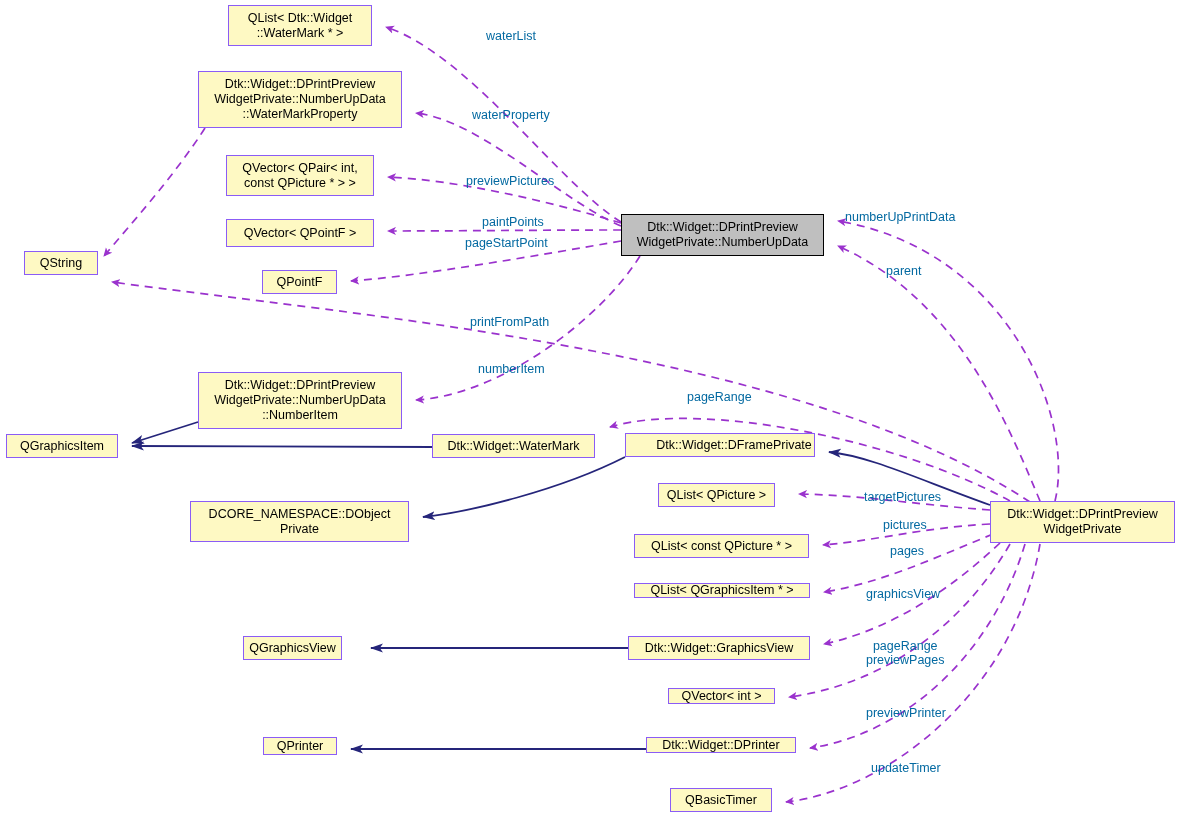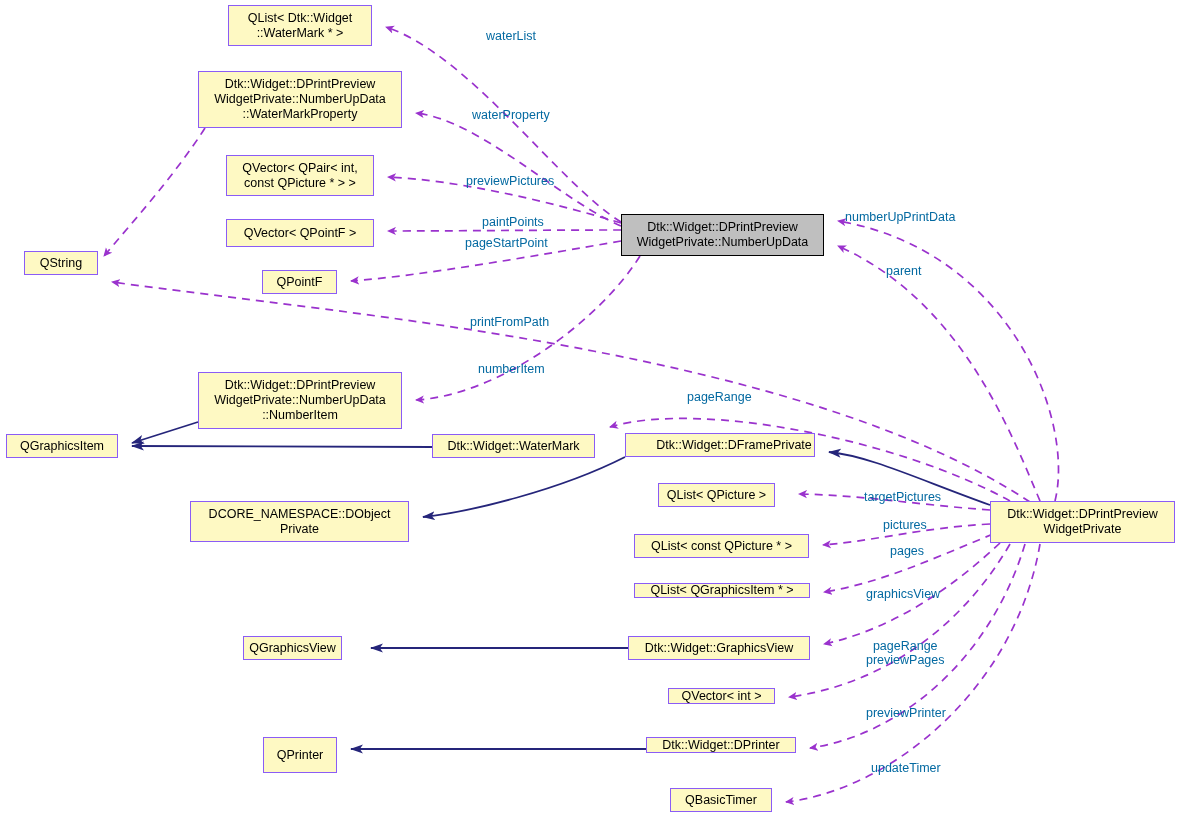--- a/index.html
+++ b/index.html
@@ -148,21 +148,21 @@
       <div class="node" style="left: 190px; top: 501px; width: 219px; height: 41px;">DCORE_NAMESPACE::DObject
 Private</div>
       <div class="node" style="left: 990px; top: 501px; width: 185px; height: 42px;">Dtk::Widget::DPrintPreview
 WidgetPrivate</div>
       <div class="node" style="left: 658px; top: 483px; width: 117px; height: 24px;">QList&lt; QPicture &gt;</div>
       <div class="node" style="left: 634px; top: 534px; width: 175px; height: 24px;">QList&lt; const QPicture * &gt;</div>
       <div class="node" style="left: 634px; top: 583px; width: 176px; height: 15px;">QList&lt; QGraphicsItem * &gt;</div>
       <div class="node" style="left: 243px; top: 636px; width: 99px; height: 24px;">QGraphicsView</div>
       <div class="node" style="left: 628px; top: 636px; width: 182px; height: 24px;">Dtk::Widget::GraphicsView</div>
       <div class="node" style="left: 668px; top: 688px; width: 107px; height: 16px;">QVector&lt; int &gt;</div>
-      <div class="node" style="left: 263px; top: 737px; width: 74px; height: 36px;">QPrinter</div>
+      <div class="node" style="left: 263px; top: 737px; width: 74px; height: 18px;">QPrinter</div>
       <div class="node" style="left: 646px; top: 737px; width: 150px; height: 16px;">Dtk::Widget::DPrinter</div>
       <div class="node" style="left: 670px; top: 788px; width: 102px; height: 24px;">QBasicTimer</div>
     </div>
 
   <div id="labels-host">
       <div class="edge-label" style="left: 486px; top: 29px;">waterList</div>
       <div class="edge-label" style="left: 472px; top: 108px;">waterProperty</div>
       <div class="edge-label" style="left: 466px; top: 174px;">previewPictures</div>
       <div class="edge-label" style="left: 482px; top: 215px;">paintPoints</div>
       <div class="edge-label" style="left: 465px; top: 236px;">pageStartPoint</div>

